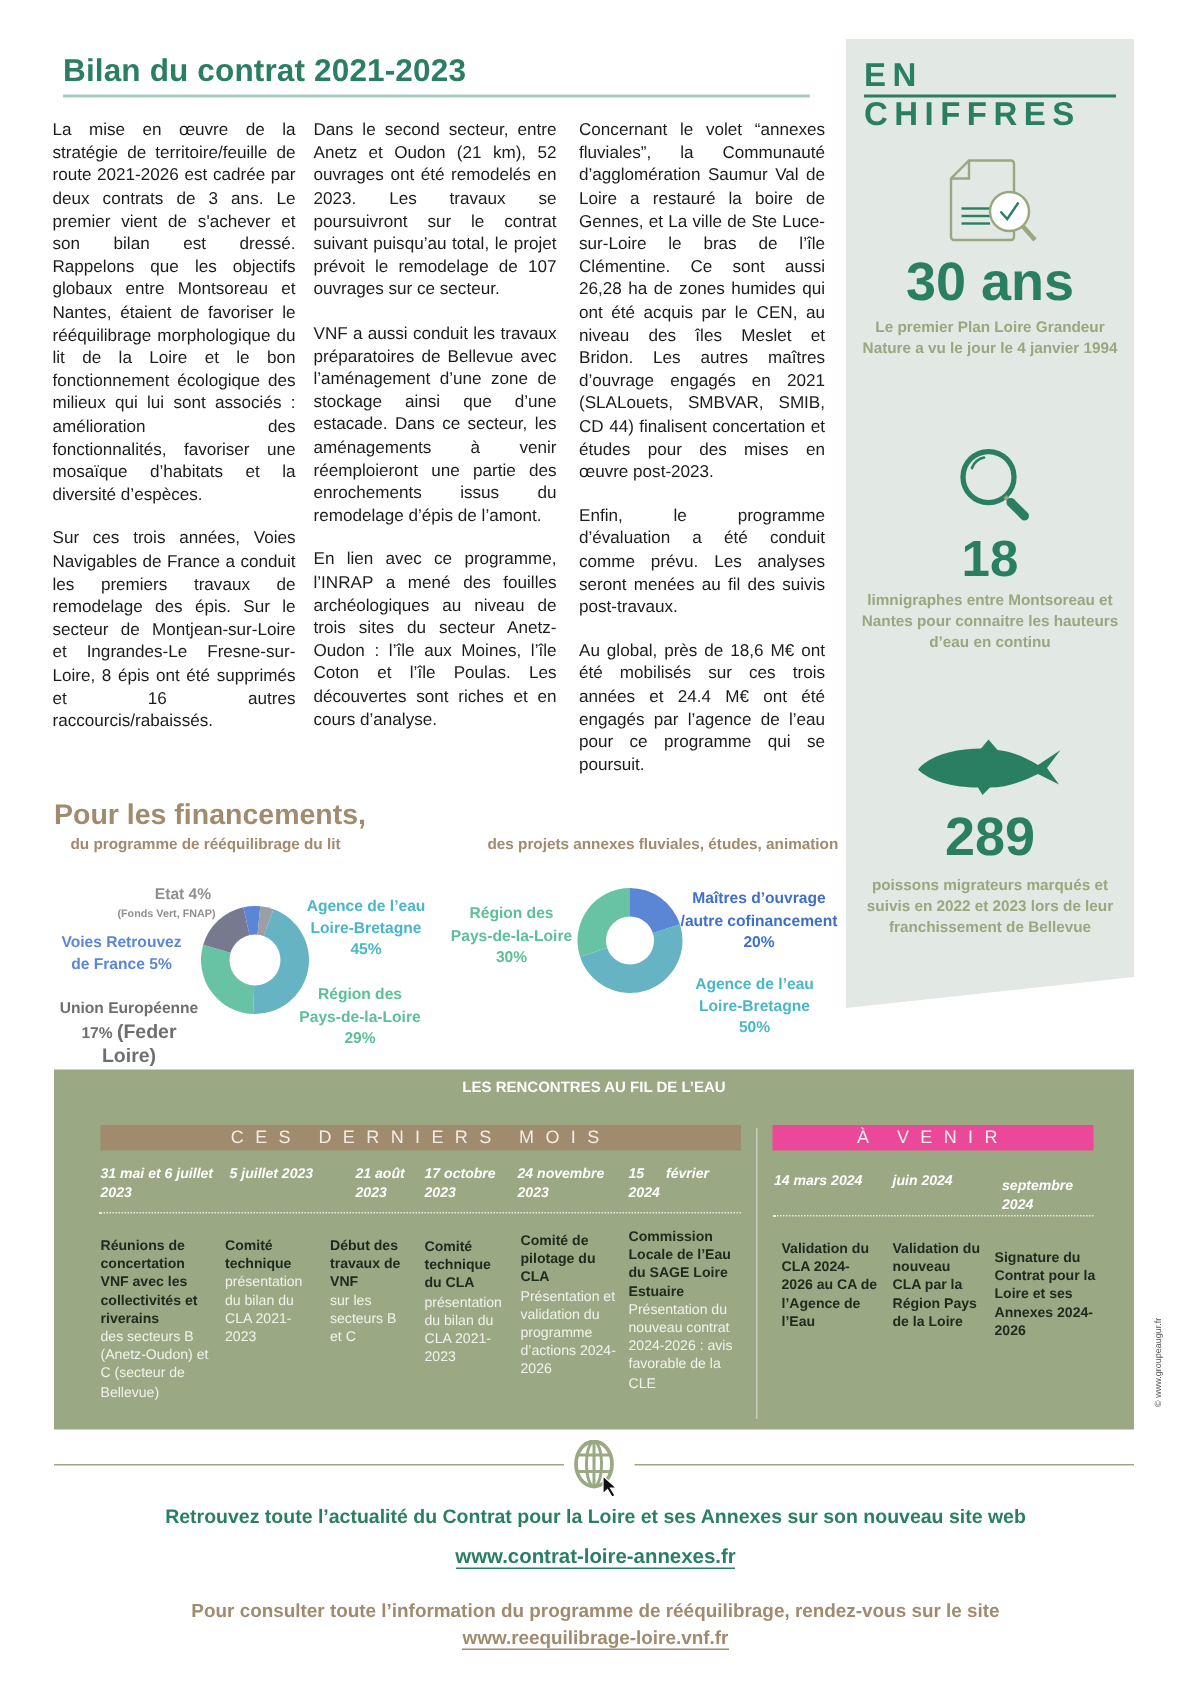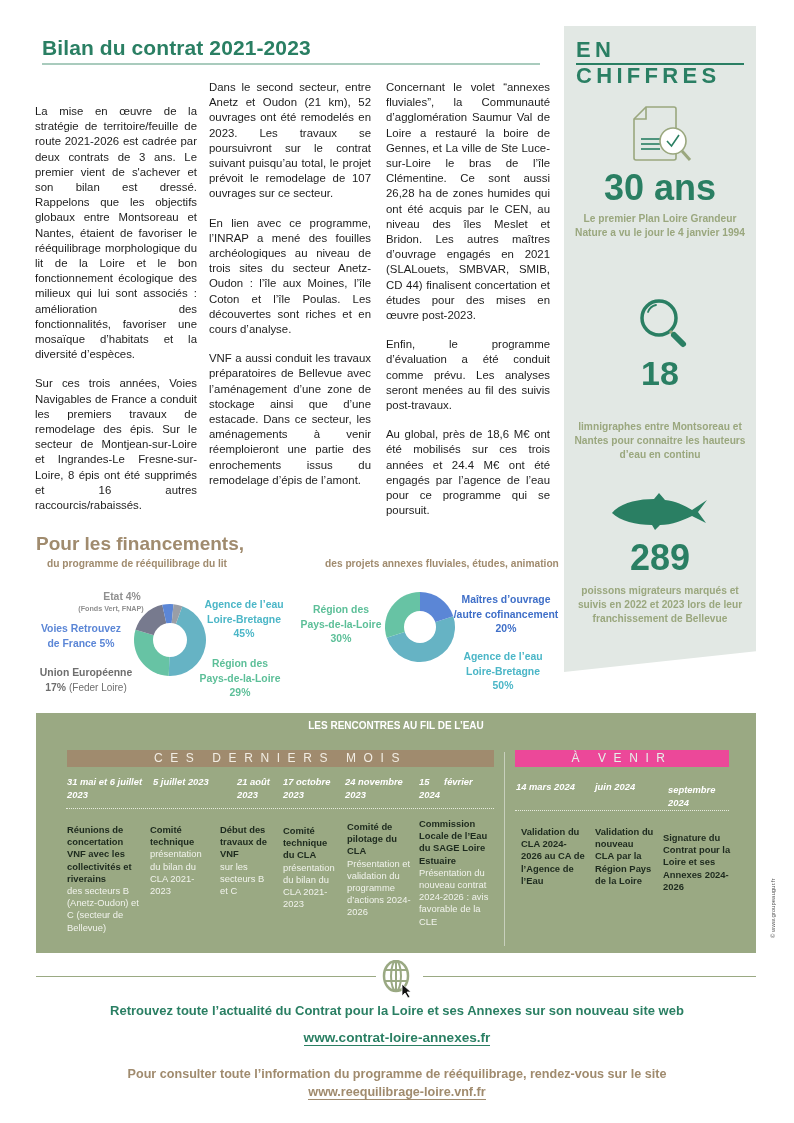--- a/index.html
+++ b/index.html
@@ -7,36 +7,36 @@
   body { position: relative; font-family: "DejaVu Sans Condensed", "Liberation Sans", sans-serif; color: #1a1a1a; }
   .abs { position: absolute; }
 
   
   .title { left: 42px; top: 36px; font-family: "Liberation Sans", sans-serif; font-weight: bold; font-size: 21px; color: #2a7f63; letter-spacing: 0.1px; }
   .title-rule { left: 42px; top: 63px; width: 498px; height: 2px; background: #a9cbbd; }
 
   
   .col { top: 80px; width: 162px; font-family: "Liberation Sans", sans-serif; font-size: 11.4px; line-height: 15.2px; color: #1c1c1c; text-align: justify; }
   .col p { margin-bottom: 14px; }
-  .col1 { left: 35px; margin-top: 24px; }
+  .col1 { left: 35px; }
   .col2 { left: 209px; }
   .col3 { left: 386px; width: 164px; }
 
   
   .panel { left: 564px; top: 26px; width: 192px; height: 646px; background: #e2e8e4; clip-path: polygon(0 0, 100% 0, 100% 96.8%, 0 100%); }
   .panel-title { left: 576px; top: 37px; width: 180px; font-family: "Liberation Sans", sans-serif; font-weight: bold; font-size: 22px; letter-spacing: 4.3px; color: #2a7f63; }
   .panel-rule { left: 576px; top: 63px; width: 168px; height: 2px; background: #2a7f63; }
   .stat-num { left: 564px; width: 192px; text-align: center; font-family: "Liberation Sans", sans-serif; font-weight: bold; color: #2a7f63; }
   .stat-desc { left: 570px; width: 180px; text-align: center; font-family: "Liberation Sans", sans-serif; font-weight: bold; font-size: 10.2px; line-height: 14px; color: #9aa77e; }
 
   
   .fin-title { left: 36px; top: 533px; font-family: "Liberation Sans", sans-serif; font-weight: bold; font-size: 19px; color: #a08b6e; }
   .fin-sub { font-family: "Liberation Sans", sans-serif; font-weight: bold; font-size: 10.2px; color: #a08b6e; }
   .lbl { font-family: "Liberation Sans", sans-serif; font-weight: bold; font-size: 10.4px; line-height: 14.5px; text-align: center; }
-  .lbl small { font-size: 10px; font-weight: normal; }
+  .lbl small { font-size: 13px; font-weight: bold; }
 
   
   .rec { left: 36px; top: 713px; width: 720px; height: 240px; background: #9aa983; }
   .rec-title { left: 36px; top: 720px; width: 720px; text-align: center; font-family: "Liberation Sans", sans-serif; font-weight: bold; font-size: 10px; color: #ffffff; }
   .bar-past { left: 67px; top: 750px; width: 427px; height: 17px; background: #a08b6e; color: #f2ede4; font-family: "Liberation Sans", sans-serif; font-size: 12px; letter-spacing: 7.6px; text-align: center; line-height: 17px; }
   .bar-next { left: 515px; top: 750px; width: 214px; height: 17px; background: #ec4899; color: #e6f0ea; font-family: "Liberation Sans", sans-serif; font-size: 12px; letter-spacing: 7.6px; text-align: center; line-height: 17px; }
   .vsep { left: 504px; top: 752px; width: 1px; height: 194px; background: #c8d0bd; }
   .dotline { height: 0; border-top: 1px dotted #e8ecdf; }
   .date { font-family: "Liberation Sans", sans-serif; font-style: italic; font-weight: bold; font-size: 9.4px; line-height: 12.5px; color: #ffffff; }
   .ev { font-family: "Liberation Sans", sans-serif; font-size: 9.4px; line-height: 12.2px; color: #f1f3ec; }
@@ -57,22 +57,22 @@
 
 <div class="abs title">Bilan du contrat 2021-2023</div>
 <div class="abs title-rule"></div>
 
 <div class="abs col col1">
   <p>La mise en œuvre de la stratégie de territoire/feuille de route 2021-2026 est cadrée par deux contrats de 3 ans. Le premier vient de s'achever et son bilan est dressé. Rappelons que les objectifs globaux entre Montsoreau et Nantes, étaient de favoriser le rééquilibrage morphologique du lit de la Loire et le bon fonctionnement écologique des milieux qui lui sont associés : amélioration des fonctionnalités, favoriser une mosaïque d’habitats et la diversité d’espèces.</p>
   <p>Sur ces trois années, Voies Navigables de France a conduit les premiers travaux de remodelage des épis. Sur le secteur de Montjean-sur-Loire et Ingrandes-Le Fresne-sur-Loire, 8 épis ont été supprimés et 16 autres raccourcis/rabaissés.</p>
 </div>
 <div class="abs col col2">
   <p>Dans le second secteur, entre Anetz et Oudon (21 km), 52 ouvrages ont été remodelés en 2023. Les travaux se poursuivront sur le contrat suivant puisqu’au total, le projet prévoit le remodelage de 107 ouvrages sur ce secteur.</p>
+  <p>VNF a aussi conduit les travaux préparatoires de Bellevue avec l’aménagement d’une zone de stockage ainsi que d’une estacade. Dans ce secteur, les aménagements à venir réemploieront une partie des enrochements issus du remodelage d’épis de l’amont.</p>
   <p>En lien avec ce programme, l’INRAP a mené des fouilles archéologiques au niveau de trois sites du secteur Anetz-Oudon : l’île aux Moines, l’île Coton et l’île Poulas. Les découvertes sont riches et en cours d’analyse.</p>
-  <p>VNF a aussi conduit les travaux préparatoires de Bellevue avec l’aménagement d’une zone de stockage ainsi que d’une estacade. Dans ce secteur, les aménagements à venir réemploieront une partie des enrochements issus du remodelage d’épis de l’amont.</p>
 </div>
 <div class="abs col col3">
   <p>Concernant le volet “annexes fluviales”, la Communauté d’agglomération Saumur Val de Loire a restauré la boire de Gennes, et La ville de Ste Luce-sur-Loire le bras de l’île Clémentine. Ce sont aussi 26,28 ha de zones humides qui ont été acquis par le CEN, au niveau des îles Meslet et Bridon. Les autres maîtres d’ouvrage engagés en 2021 (SLALouets, SMBVAR, SMIB, CD 44) finalisent concertation et études pour des mises en œuvre post-2023.</p>
   <p>Enfin, le programme d’évaluation a été conduit comme prévu. Les analyses seront menées au fil des suivis post-travaux.</p>
   <p>Au global, près de 18,6 M€ ont été mobilisés sur ces trois années et 24.4 M€ ont été engagés par l’agence de l’eau pour ce programme qui se poursuit.</p>
 </div>
 
 <div class="abs panel"></div>
 <div class="abs panel-title">EN CHIFFRES</div>
 <div class="abs panel-rule"></div>
@@ -90,21 +90,21 @@
 <div class="abs stat-num" style="top:168px;font-size:36px;line-height:40px;">30 ans</div>
 <div class="abs stat-desc" style="top:212px;">Le premier Plan Loire Grandeur Nature a vu le jour le 4 janvier 1994</div>
 
 <svg class="abs" style="left:636px;top:297px;" width="56" height="56" viewBox="0 0 56 56">
   <circle cx="23" cy="21" r="17" fill="none" stroke="#2a7f63" stroke-width="3.5"></circle>
   <path d="M12 15 a11 11 0 0 1 8 -7" fill="none" stroke="#2a7f63" stroke-width="1.8" stroke-linecap="round"></path>
   <line x1="34" y1="34" x2="38" y2="38" stroke="#9aa77e" stroke-width="3"></line>
   <line x1="38" y1="38" x2="47" y2="47" stroke="#2a7f63" stroke-width="6" stroke-linecap="round"></line>
 </svg>
 <div class="abs stat-num" style="top:353px;font-size:34px;line-height:40px;">18</div>
-<div class="abs stat-desc" style="top:420px;">limnigraphes entre Montsoreau et Nantes pour connaitre les hauteurs d’eau en continu</div>
+<div class="abs stat-desc" style="top:394px;">limnigraphes entre Montsoreau et Nantes pour connaitre les hauteurs d’eau en continu</div>
 
 <svg class="abs" style="left:610px;top:492px;" width="100" height="38" viewBox="0 0 100 38">
   <path d="M2 21 C10 11 28 7 44 7 L49 1 L55 8 C65 9 74 13 82 18 L97 8 L88 20 L96 31 L82 24 C74 28 62 33 50 33 L45 38 L42 33 C26 33 10 29 2 21 Z" fill="#2a7f63"></path>
 </svg>
 <div class="abs stat-num" style="top:537px;font-size:36px;line-height:42px;">289</div>
 <div class="abs stat-desc" style="top:584px;">poissons migrateurs marqués et suivis en 2022 et 2023 lors de leur franchissement de Bellevue</div>
 
 <div class="abs fin-title">Pour les financements,</div>
 <div class="abs fin-sub" style="left:47px;top:558px;">du programme de rééquilibrage du lit</div>
 <div class="abs fin-sub" style="left:325px;top:558px;">des projets annexes fluviales, études, animation</div>

